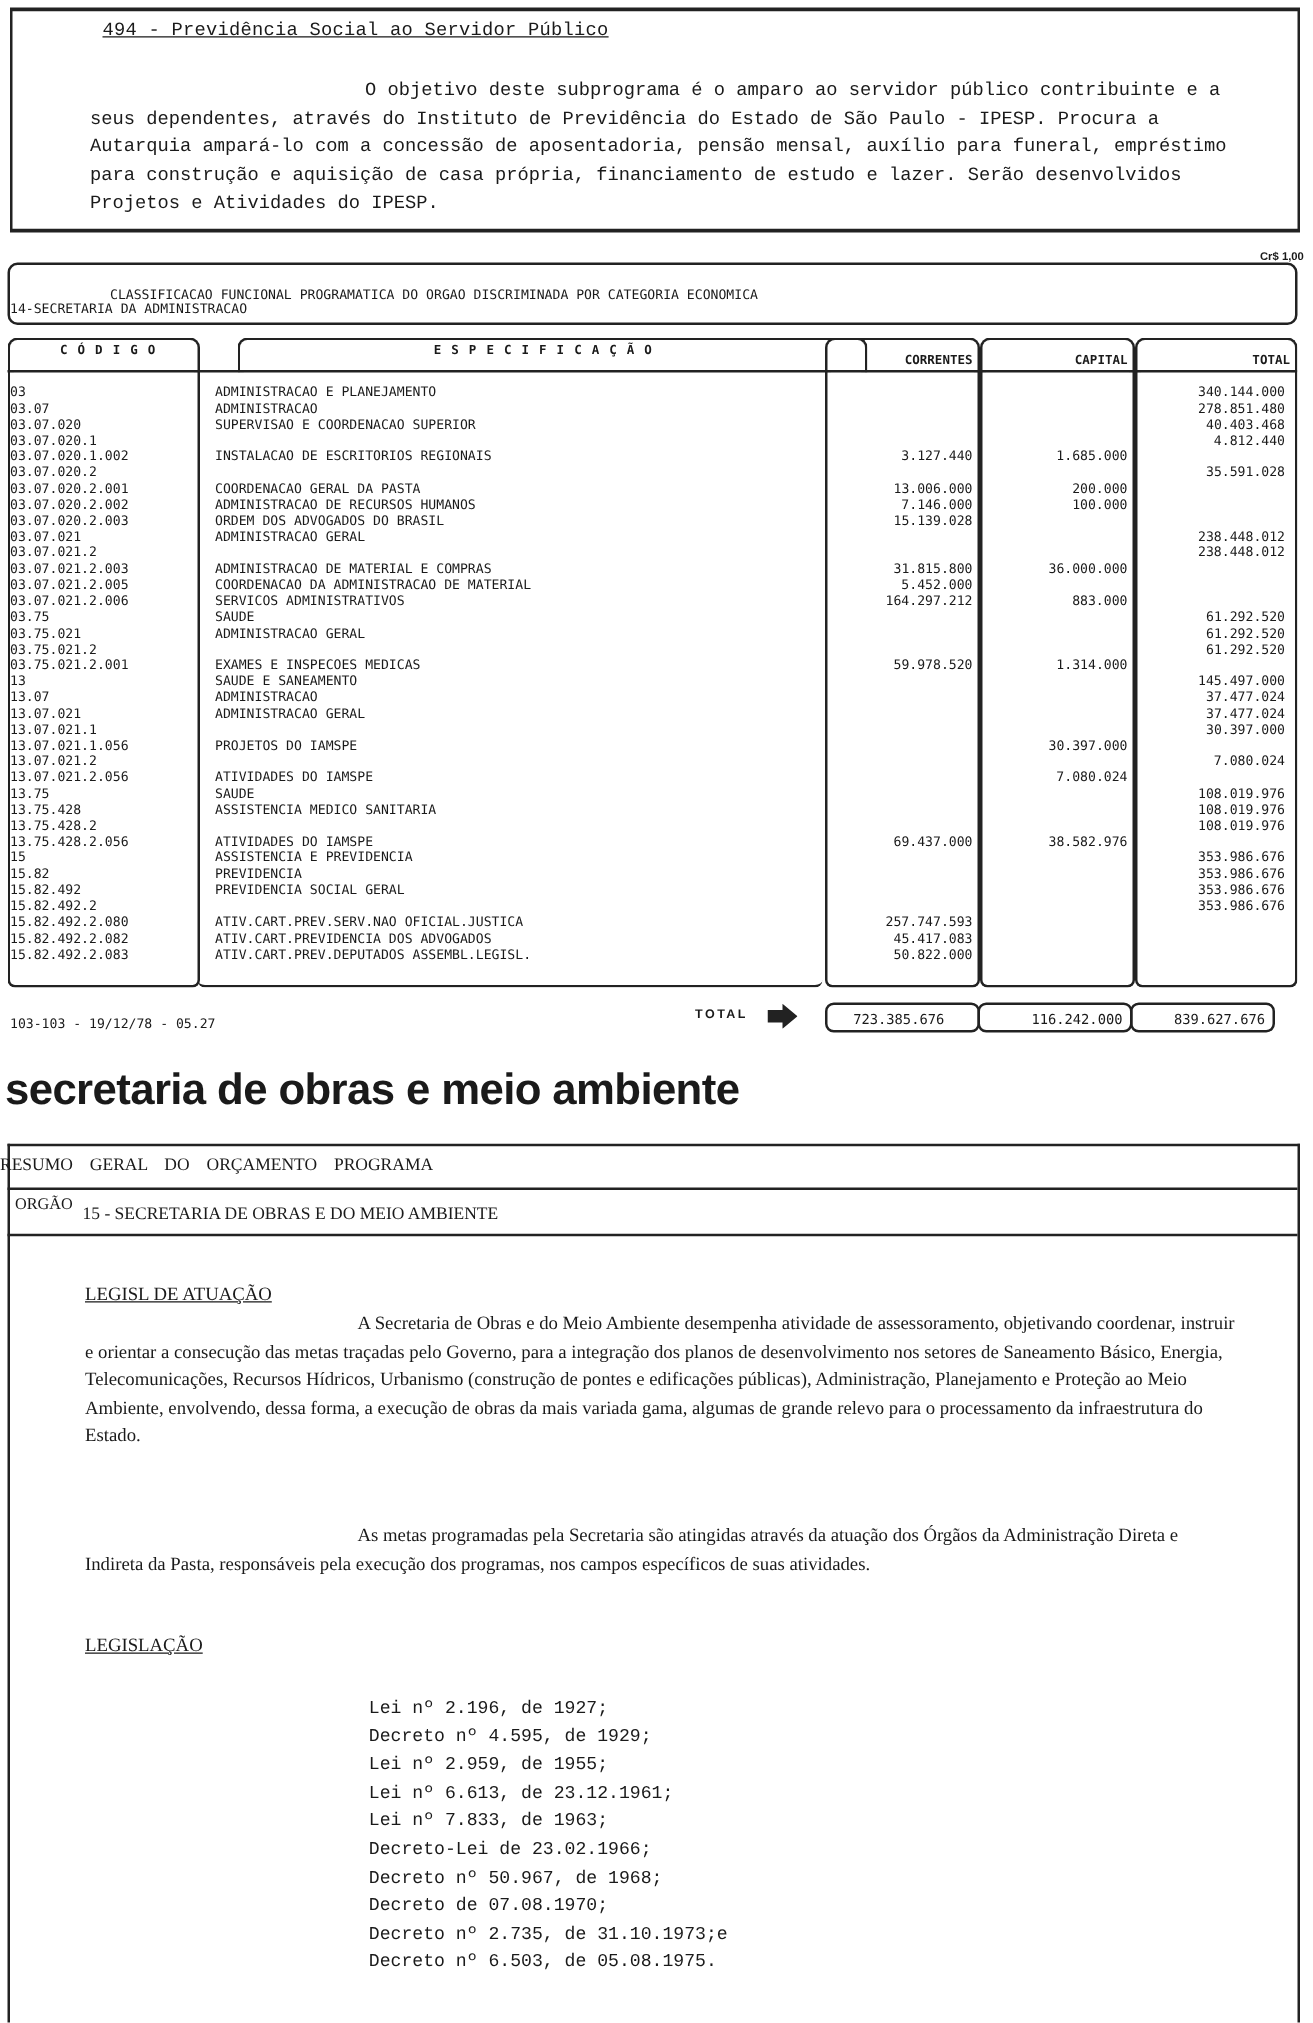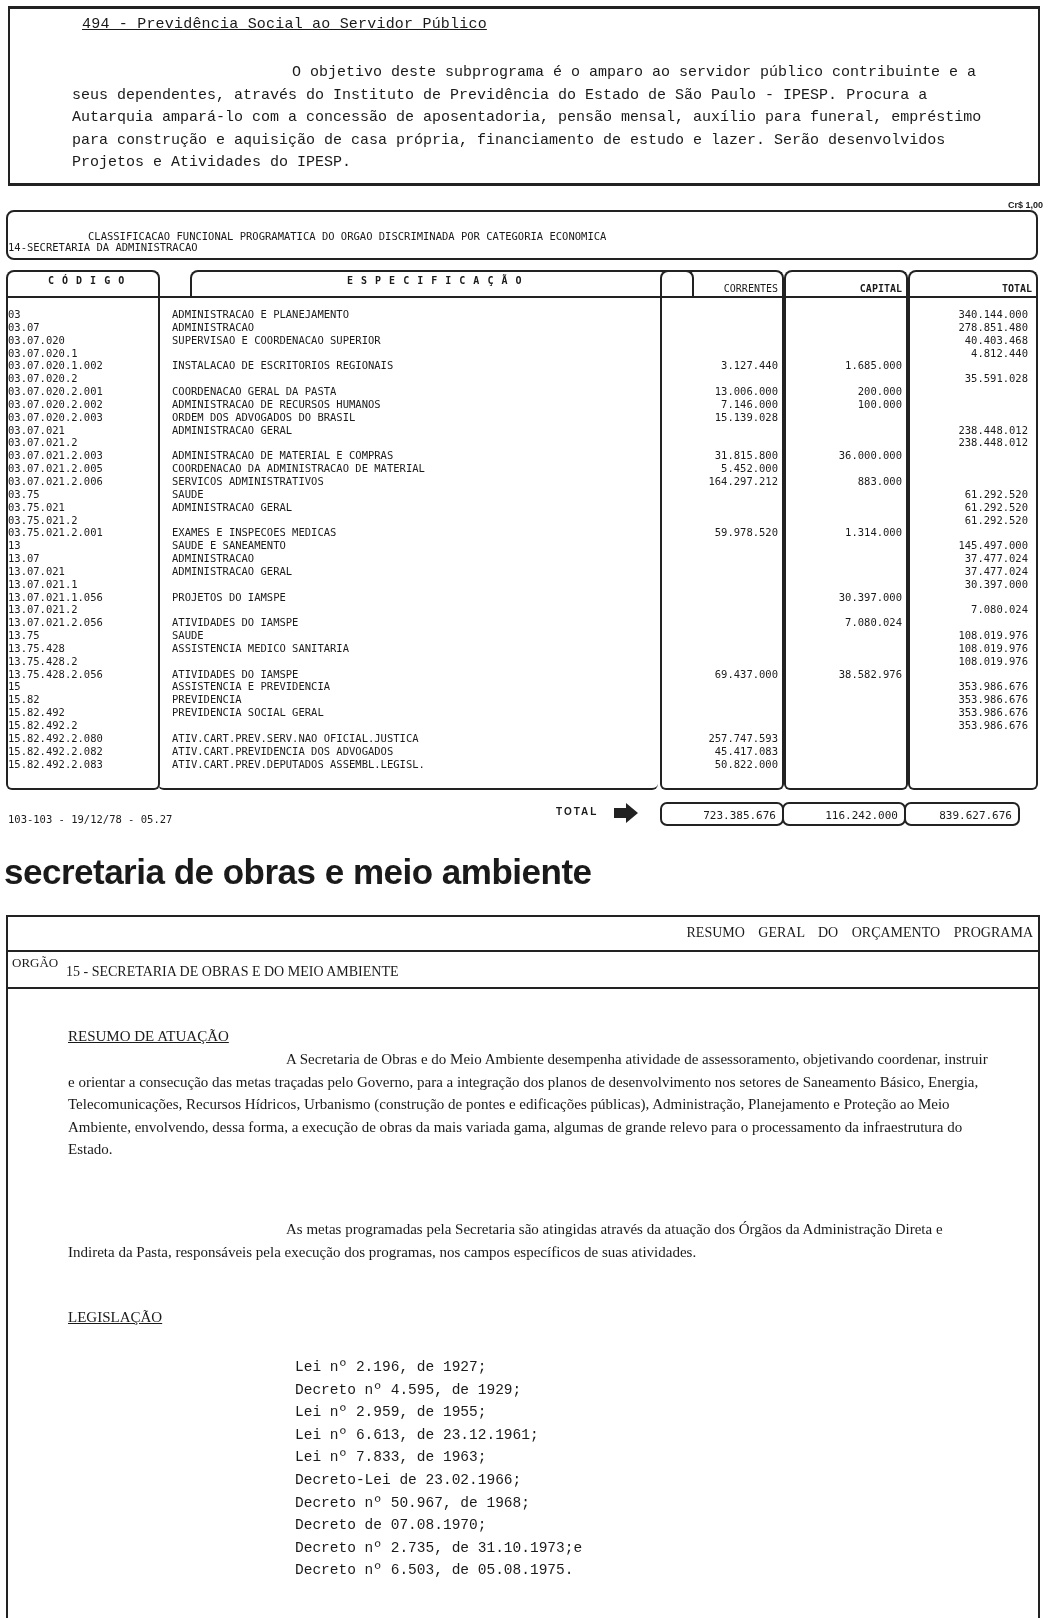--- a/index.html
+++ b/index.html
@@ -32,30 +32,30 @@
   #col-spec{left:172px;width:480px;}
   #col-corr{left:662px;width:116px;text-align:right;}
   #col-cap{left:786px;width:116px;text-align:right;}
   #col-tot{left:910px;width:118px;text-align:right;}
   .row{height:12.85px;}
   
   #job-info{left:8px;top:813px;font-family:"DejaVu Sans Mono",monospace;font-size:10.5px;}
   #total-label{left:556px;top:806px;font-family:"Liberation Sans",sans-serif;font-size:10px;font-weight:bold;letter-spacing:2px;}
   #total-arrow{left:614px;top:803px;}
   .tot-box{position:absolute;top:802px;height:24px;border:2px solid #222;border-radius:7px;font-family:"DejaVu Sans Mono",monospace;font-size:11px;text-align:right;line-height:24px;padding-right:6px;box-sizing:border-box;}
-  #tot-corr{left:660px;width:124px;}
+  #tot-corr{left:660px;width:124px;text-align:center;}
   #tot-cap{left:782px;width:124px;}
   #tot-total{left:904px;width:116px;}
   
   #section-heading{left:4px;top:852px;font-family:"Liberation Sans",sans-serif;font-weight:bold;font-size:35px;letter-spacing:-0.5px;}
   
   #resumo-box{left:6px;top:915px;width:1030px;height:703px;border-left:2px solid #222;border-right:2px solid #222;border-top:2px solid #222;}
   #resumo-sep1{left:6px;top:950px;width:1032px;border-top:2px solid #222;}
   #resumo-sep2{left:6px;top:987px;width:1032px;border-top:2px solid #222;}
-  #resumo-title{left:0;top:925px;width:1033px;text-align:right;font-family:"Liberation Serif","DejaVu Serif",serif;font-size:14px;word-spacing:10px;}
+  #resumo-title{left:0;top:925px;width:1033px;text-align:left;font-family:"Liberation Serif","DejaVu Serif",serif;font-size:14px;word-spacing:10px;}
   #orgao-label{left:12px;top:955px;font-family:"Liberation Serif",serif;font-size:13px;text-align:right;}
   #orgao-value{left:66px;top:964px;font-family:"Liberation Serif",serif;font-size:14px;}
   .serif-para{font-family:"Liberation Serif","DejaVu Serif",serif;font-size:15px;line-height:22.6px;}
   #campo-title{left:68px;top:1028px;text-decoration:underline;font-family:"Liberation Serif",serif;font-size:15px;}
   #campo-para1{left:68px;top:1048px;width:920px;}
   #campo-para2{left:68px;top:1218px;width:920px;}
   #legis-title{left:68px;top:1309px;text-decoration:underline;font-family:"Liberation Serif",serif;font-size:15px;}
   #legis-list{left:295px;top:1356px;font-family:"Liberation Mono",monospace;font-size:14.5px;line-height:22.6px;margin:0;padding:0;list-style:none;}
 </style>
 </head>
@@ -70,21 +70,21 @@
 <div id="class-title" class="abs">CLASSIFICACAO FUNCIONAL PROGRAMATICA DO ORGAO DISCRIMINADA POR CATEGORIA ECONOMICA</div>
 <div id="class-org" class="abs">14-SECRETARIA DA ADMINISTRACAO</div>
 
 <div id="hdr-codigo" class="hdr-cell">
     <span class="hdr-label" style="left:40px;top:3px;letter-spacing:1px;text-align:right;">C Ó D I G O</span>
   </div>
 <div id="hdr-espec" class="hdr-cell">
     <span class="hdr-label" style="left:155px;top:3px;letter-spacing:1px;">E S P E C I F I C A Ç Ã O</span>
   </div>
 <div id="hdr-corr" class="hdr-cell">
-    <span class="hdr-label" style="right:4px;top:11px;font-weight:normal;">CORRENTES</span>
+    <span class="hdr-label" style="right:4px;top:11px;font-weight:bold;">CORRENTES</span>
   </div>
 <div id="hdr-cap" class="hdr-cell">
     <span class="hdr-label" style="right:4px;top:11px;">CAPITAL</span>
   </div>
 <div id="hdr-total" class="hdr-cell">
     <span class="hdr-label" style="right:4px;top:11px;">TOTAL</span>
   </div>
 <div class="hdr-line"></div>
 
 <div class="col-frame" style="left:6px;width:150px;"></div>
@@ -112,21 +112,21 @@
 
 <div id="section-heading" class="abs">secretaria de obras e meio ambiente</div>
 
 <div id="resumo-box" class="abs"></div>
 <div id="resumo-title" class="abs">RESUMO GERAL DO ORÇAMENTO PROGRAMA</div>
 <div id="resumo-sep1" class="abs"></div>
 <div id="orgao-label" class="abs">ORGÃO</div>
 <div id="orgao-value" class="abs">15 - SECRETARIA DE OBRAS E DO MEIO AMBIENTE</div>
 <div id="resumo-sep2" class="abs"></div>
 
-<div id="campo-title" class="abs">RESUMO DE ATUAÇÃO</div>
+<div id="campo-title" class="abs">LEGISL DE ATUAÇÃO</div>
 <div id="campo-para1" class="abs serif-para"><span class="indent" style="display:inline-block;width:218px;"></span><span>A Secretaria de Obras e do Meio Ambiente desempenha atividade de assessoramento, objetivando coordenar, instruir e orientar a consecução das metas traçadas pelo Governo, para a integração dos planos de desenvolvimento nos setores de Saneamento Básico, Energia, Telecomunicações, Recursos Hídricos, Urbanismo (construção de pontes e edificações públicas), Administração, Planejamento e Proteção ao Meio Ambiente, envolvendo, dessa forma, a execução de obras da mais variada gama, algumas de grande relevo para o processamento da infraestrutura do Estado.</span></div>
 <div id="campo-para2" class="abs serif-para"><span class="indent" style="display:inline-block;width:218px;"></span><span>As metas programadas pela Secretaria são atingidas através da atuação dos Órgãos da Administração Direta e Indireta da Pasta, responsáveis pela execução dos programas, nos campos específicos de suas atividades.</span></div>
 
 <div id="legis-title" class="abs">LEGISLAÇÃO</div>
 <ul id="legis-list" class="abs">
     <li>Lei nº 2.196, de 1927;</li>
     <li>Decreto nº 4.595, de 1929;</li>
     <li>Lei nº 2.959, de 1955;</li>
     <li>Lei nº 6.613, de 23.12.1961;</li>
     <li>Lei nº 7.833, de 1963;</li>

